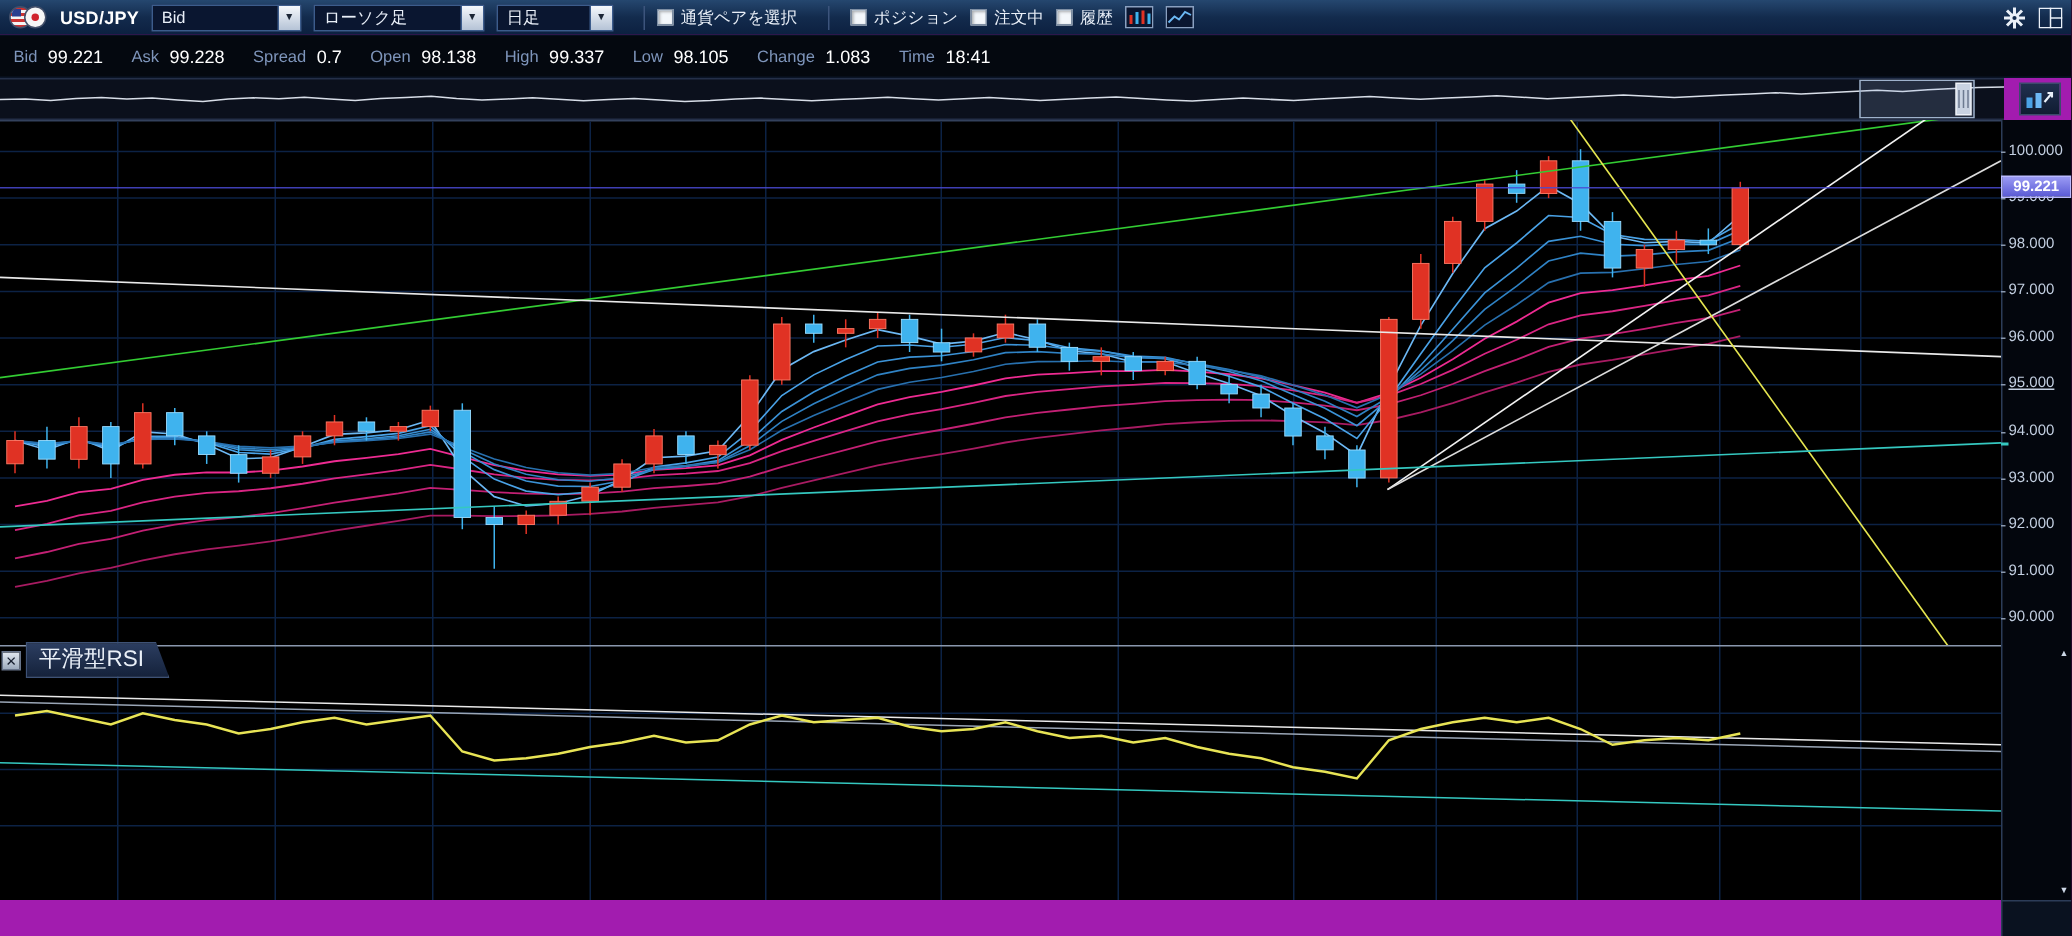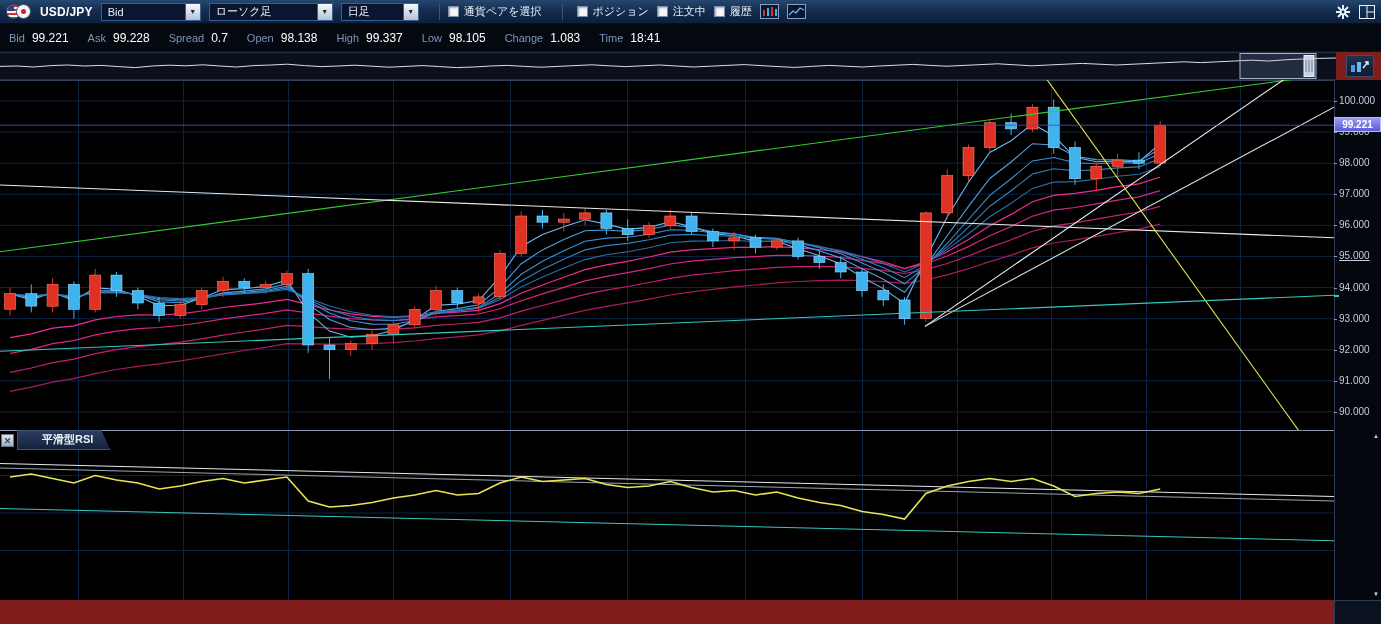--- a/index.html
+++ b/index.html
@@ -1,19 +1,19 @@
 <!DOCTYPE html>
 <html><head>
 <meta charset="utf-8">
 <style>
   * { box-sizing: border-box; }
   body { margin:0; background:#000; }
   #app {
     position:relative; width:1381px; height:624px; overflow:hidden;
-    background:#7f1d1d; font-family:"Liberation Sans","DejaVu Sans",sans-serif;
+    background:#a21caf; font-family:"Liberation Sans","DejaVu Sans",sans-serif;
     -webkit-font-smoothing:antialiased;
   }
   
   #toolbar {
     position:absolute; top:0; left:0; width:1381px; height:24px;
     background:linear-gradient(#25476f,#132b4d 50%,#0c2040);
     border-bottom:1px solid #05101f;
     display:flex; align-items:center; gap:8px; padding:0 6px;
   }
   .flags { position:relative; width:26px; height:16px; display:inline-block; }
@@ -64,23 +64,22 @@
   #price-tag {
     position:absolute; left:1334px; width:47px; height:15px; z-index:6;
     background:linear-gradient(#9a9af4,#5a5ad4); border:1px solid #babaff;
     color:#fff; font-size:10px; font-weight:bold; text-align:center; line-height:13px;
   }
   
   #rsi-tab-strip { position:absolute; top:432px; left:1px; height:16px; display:flex; align-items:center; gap:3px; z-index:5; }
   .rsi-close { width:13px; height:13px; background:linear-gradient(#e0e6ee,#9dabbd); color:#141c2c; font-size:9px; line-height:12px; text-align:center; border:1px solid #68748a; }
   .rsi-tab {
     background:linear-gradient(#2b3d60,#15223b); border:1px solid #3e5276;
-    color:#eaf0f8; font-size:11px; padding:1px 16px 2px 24px;
+    color:#eaf0f8; font-size:15px; padding:1px 16px 2px 8px;
     clip-path:polygon(0 0, calc(100% - 9px) 0, 100% 100%, 0 100%);
-    font-weight:bold;
   }
   
   #time-axis { position:absolute; top:600px; left:0; width:1334px; height:24px; background:#0a1220; border-top:1px solid #2c3c58; }
   .t-label { position:absolute; top:6px; width:60px; margin-left:-30px; text-align:center; color:#bac7db; font-size:11px; }
   .t-tick  { position:absolute; top:0; width:1px; height:4px; background:#8a98ae; }
   #corner { position:absolute; left:1334px; top:600px; width:47px; height:24px; background:#0a1220; border-top:1px solid #2c3c58; border-left:1px solid #2c3c58; }
 </style>
 </head>
 <body>
 
@@ -90,21 +89,21 @@
     <span class="flags">
         <span class="flag-us"></span>
         <span class="flag-jp"></span>
       </span>
     <span class="pair-label">USD/JPY</span>
 
     <div class="dd" style="width:100px">
       <span class="dd-text">Bid</span>
       <span class="dd-btn">▼</span>
     </div>
-    <div class="dd" style="width:124px">
+    <div class="dd" style="width:114px">
       <span class="dd-text">ローソク足</span>
       <span class="dd-btn">▼</span>
     </div>
     <div class="dd" style="width:78px">
       <span class="dd-text">日足</span>
       <span class="dd-btn">▼</span>
     </div>
 
     <span class="sep" style="margin-left:12px"></span>
     <label class="cb">

